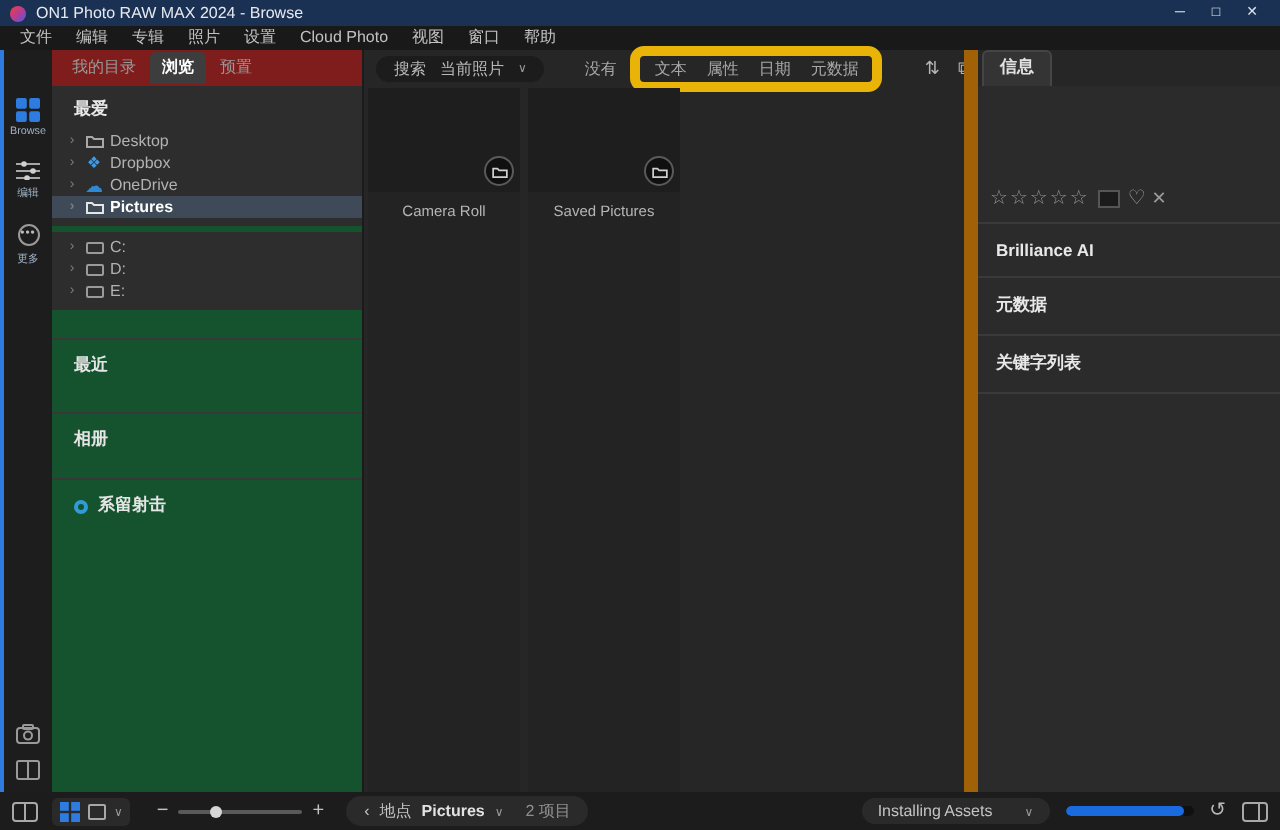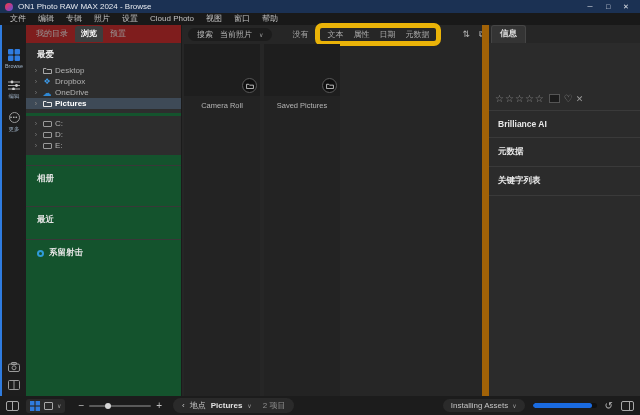--- a/index.html
+++ b/index.html
@@ -79,21 +79,21 @@
   .pane-icon { flex:0 0 auto; }
   .view-pill { display:flex; align-items:center; gap:4px; background:#2a2a2a; border-radius:3px; padding:2px 4px; }
   .single-rect { width:9px; height:8px; border:1px solid #a8a8a8; border-radius:1px; }
   .zoom-group { display:flex; align-items:center; gap:5px; margin-left:6px; }
   .zoom-sign { color:#c2c2c2; font-size:10px; line-height:10px; }
   .slider-track { width:62px; height:2px; background:#5a5a5a; border-radius:1px; position:relative; }
   .slider-thumb { position:absolute; top:-2px; left:26%; width:6px; height:6px; border-radius:50%; background:#d6d6d6; }
   .crumb-pill { display:flex; align-items:center; gap:5px; background:#2a2a2a; border-radius:8px; padding:2px 9px; font-size:8px; color:#c4c4c4; margin-left:4px; white-space:nowrap; }
   .crumb-count { color:#8f8f8f; margin-left:6px; }
   .right-group { margin-left:auto; display:flex; align-items:center; gap:8px; }
-  .install-pill { background:#2a2a2a; border-radius:8px; padding:2px 8px; font-size:8px; color:#c4c4c4; display:flex; align-items:center; gap:4px; white-space:nowrap; }
+  .install-pill { background:#2a2a2a; border-radius:8px; padding:2px 8px; font-size:8px; color:#c4c4c4; display:flex; align-items:center; gap:16px; white-space:nowrap; }
   .progress { width:64px; height:5px; background:#101010; border-radius:3px; overflow:hidden; }
   .progress-fill { height:100%; background:#1a6be0; border-radius:3px; width:0; }
   .refresh-glyph { color:#b8b8b8; font-size:10px; line-height:10px; }
 </style>
 </head>
 <body>
 
 <div class="titlebar">
   <div class="app-logo"></div>
   <div class="title-text">ON1 Photo RAW MAX 2024 - Browse</div>
@@ -213,25 +213,25 @@
         </div>
         <div class="tree-item">
           <span class="chev">›</span>
           <span class="tree-ico">
               <span class="drive-glyph"></span>
             </span>
           <span>E:</span>
         </div>
       </div>
 
+      <div class="flat-row" style="margin-top:14px;">
+        <span>最近</span>
+      </div>
       <div class="flat-row" style="margin-top:10px;">
         <span>相册</span>
-      </div>
-      <div class="flat-row" style="margin-top:14px;">
-        <span>最近</span>
       </div>
       <div class="flat-row" style="margin-top:6px;">
         <span class="tether-ring"></span>
         <span>系留射击</span>
       </div>
 
     </div>
   </div>
 
   <div class="center">

